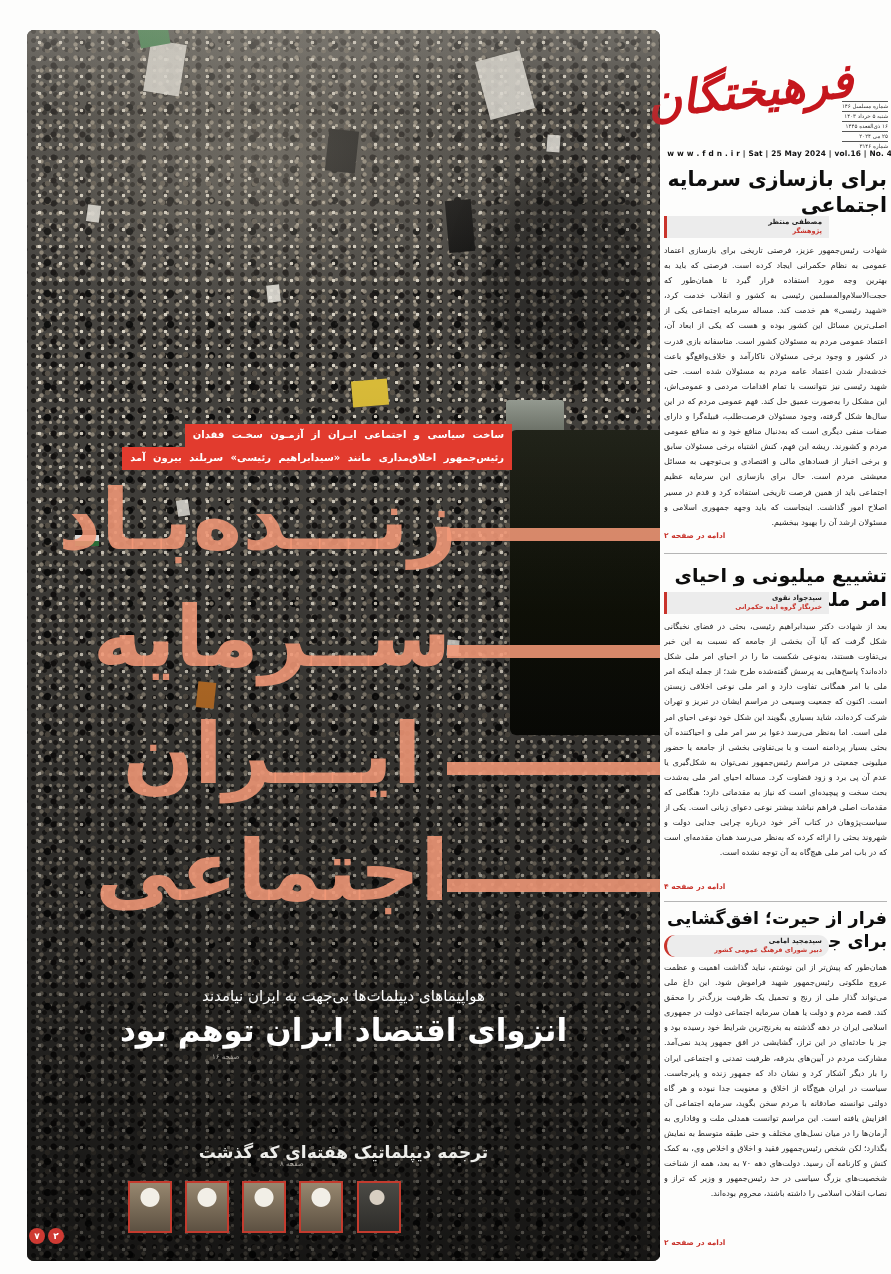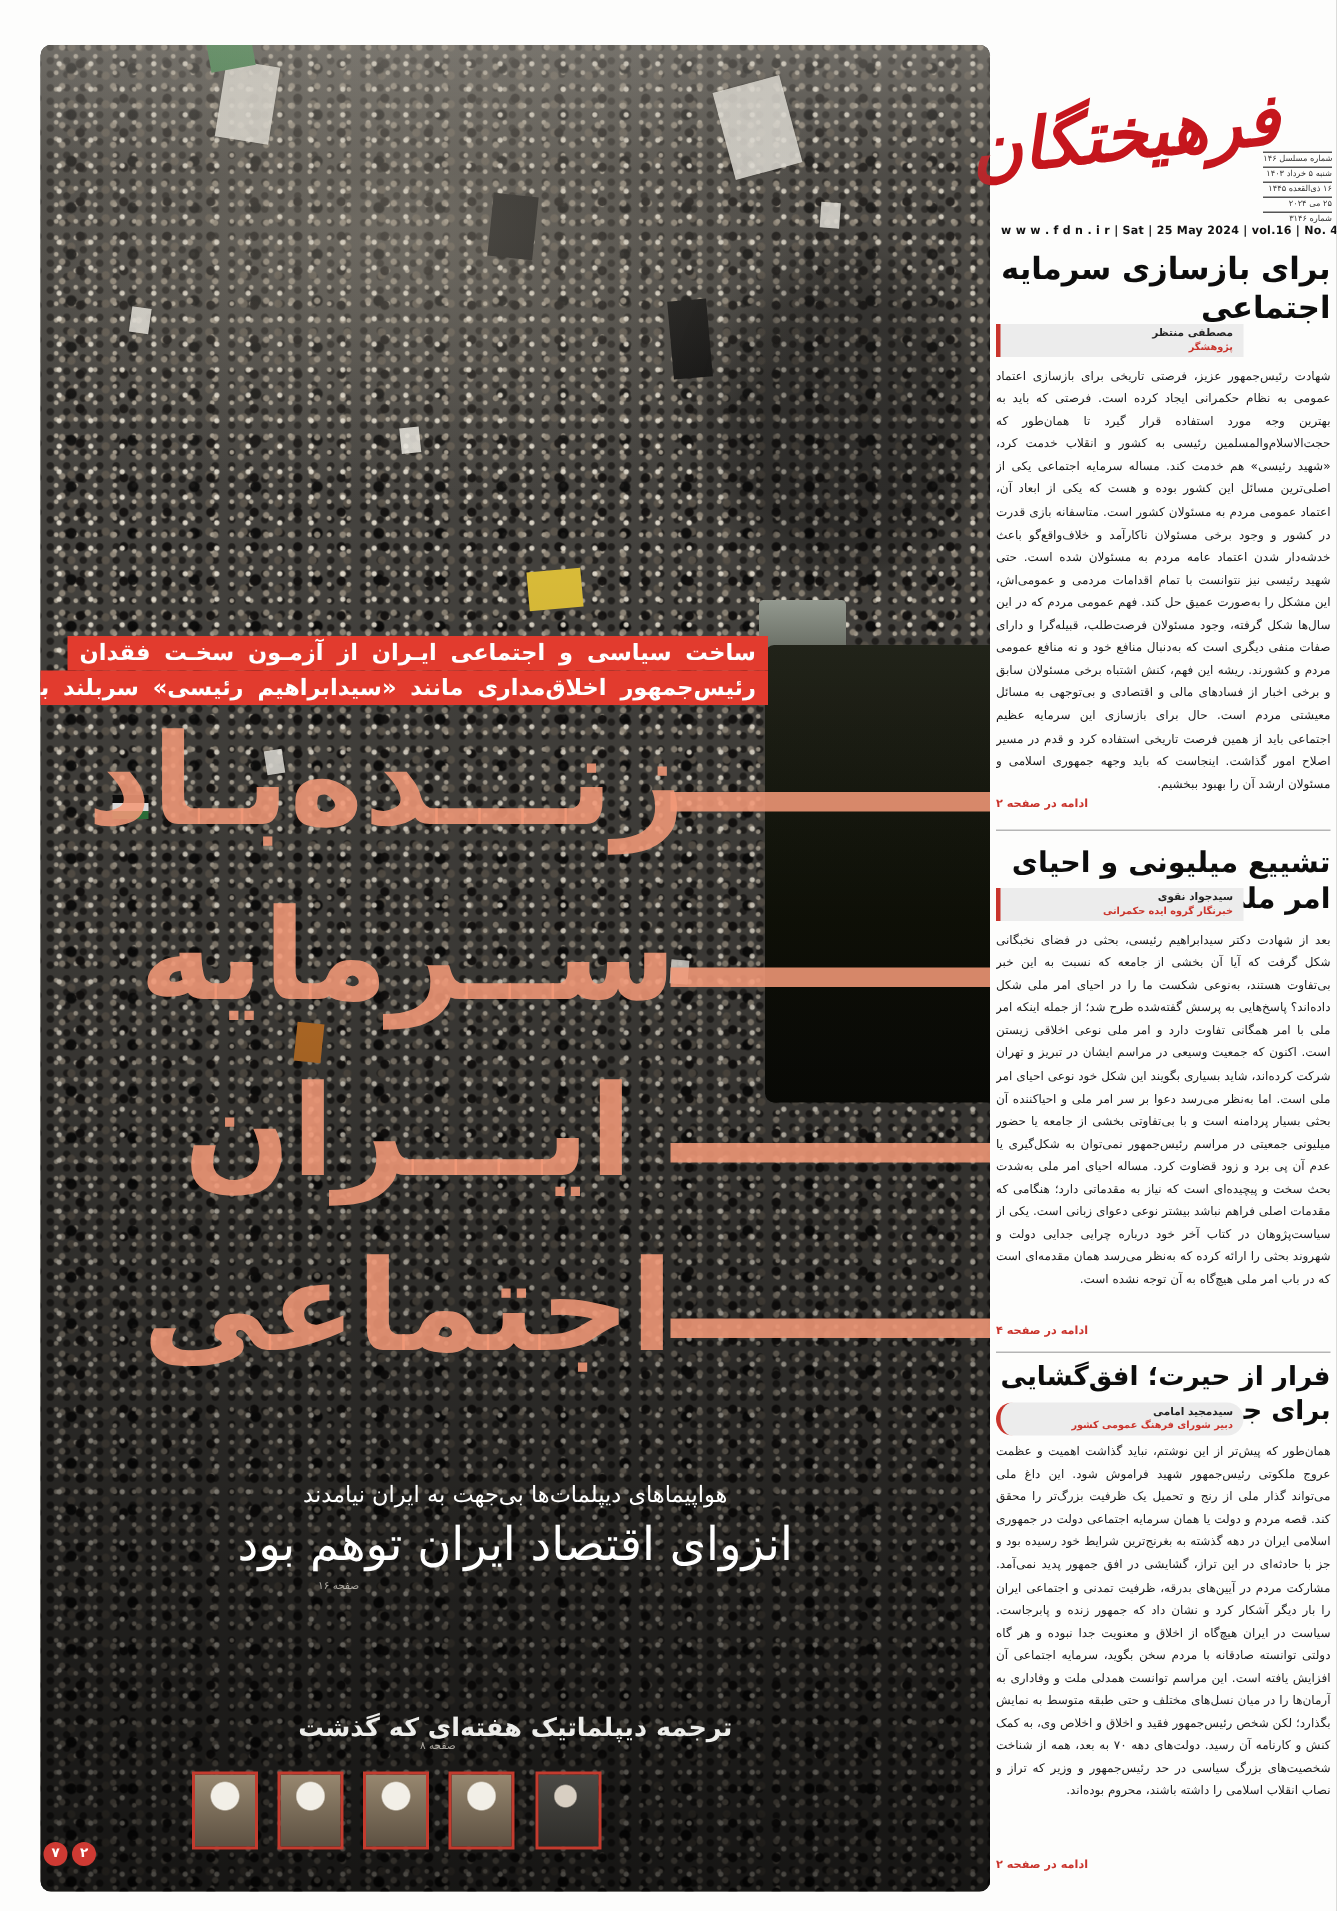--- a/index.html
+++ b/index.html
@@ -26,33 +26,33 @@
   .prop{position:absolute;z-index:1;}
   .darkpatch{position:absolute;right:8px;top:140px;width:175px;height:215px;background:rgba(5,5,5,0.38);filter:blur(14px);border-radius:50%;z-index:1;}
   .truck{position:absolute;right:0;top:400px;width:150px;height:305px;z-index:2;
     background:linear-gradient(180deg,#23251b 0%,#101208 60%,#0a0b07 100%);border-radius:6px 0 0 6px;}
   .speaker{position:absolute;right:96px;top:370px;width:58px;height:34px;z-index:2;
     background:linear-gradient(180deg,#9aa096,#6f746a);border-radius:3px;}
   .placard{background:rgba(242,240,233,0.85);box-shadow:0 0 2px rgba(0,0,0,.5);}
 
   
   .kicker{position:absolute;z-index:5;direction:rtl;white-space:nowrap;background:#e23b2e;color:#fff;
-    font-weight:bold;font-size:15px;line-height:20px;padding:1px 8px 2px 8px;word-spacing:4px;}
+    font-weight:bold;font-size:10px;line-height:20px;padding:1px 8px 2px 8px;word-spacing:4px;}
   #kicker1{top:394px;right:148px;}
   #kicker2{top:417px;right:148px;}
 
   
   #display-head{position:absolute;left:60px;top:432px;width:370px;z-index:4;direction:rtl;text-align:center;
     color:rgba(243,152,120,0.88);font-weight:bold;font-size:84px;line-height:117px;white-space:nowrap;}
   .ext-bar{position:absolute;z-index:4;height:13px;background:rgba(243,152,120,0.88);left:420px;right:0;}
 
   
   .ov{position:absolute;left:0;width:100%;z-index:5;direction:rtl;text-align:center;color:#fff;}
   #ov-sub1{top:957px;font-size:15px;font-weight:normal;}
-  #ov-head1{top:982px;font-size:31px;font-weight:normal;letter-spacing:-0.5px;}
+  #ov-head1{top:982px;font-size:31px;font-weight:bold;letter-spacing:-0.5px;}
   #ov-page1{position:absolute;left:185px;top:1023px;z-index:5;font-size:7px;color:rgba(220,215,205,0.75);direction:rtl;}
   #ov-sub2{top:1064px;font-size:17px;font-weight:bold;color:#ededea;margin-top:48px;}
   #ov-head2{top:1086px;font-size:34px;font-weight:bold;}
   #ov-page2{position:absolute;left:253px;top:1130px;z-index:5;font-size:7px;color:rgba(220,215,205,0.75);direction:rtl;}
 
   
   .leader{position:absolute;top:1151px;width:44px;height:52px;z-index:5;border:2px solid #c43b2e;box-sizing:border-box;}
   .leader-arab{background:
       radial-gradient(circle at 50% 30%, #f2efe7 0 9px, transparent 10px),
       radial-gradient(circle at 50% 33%, #c49a7e 0 5px, transparent 6px),

